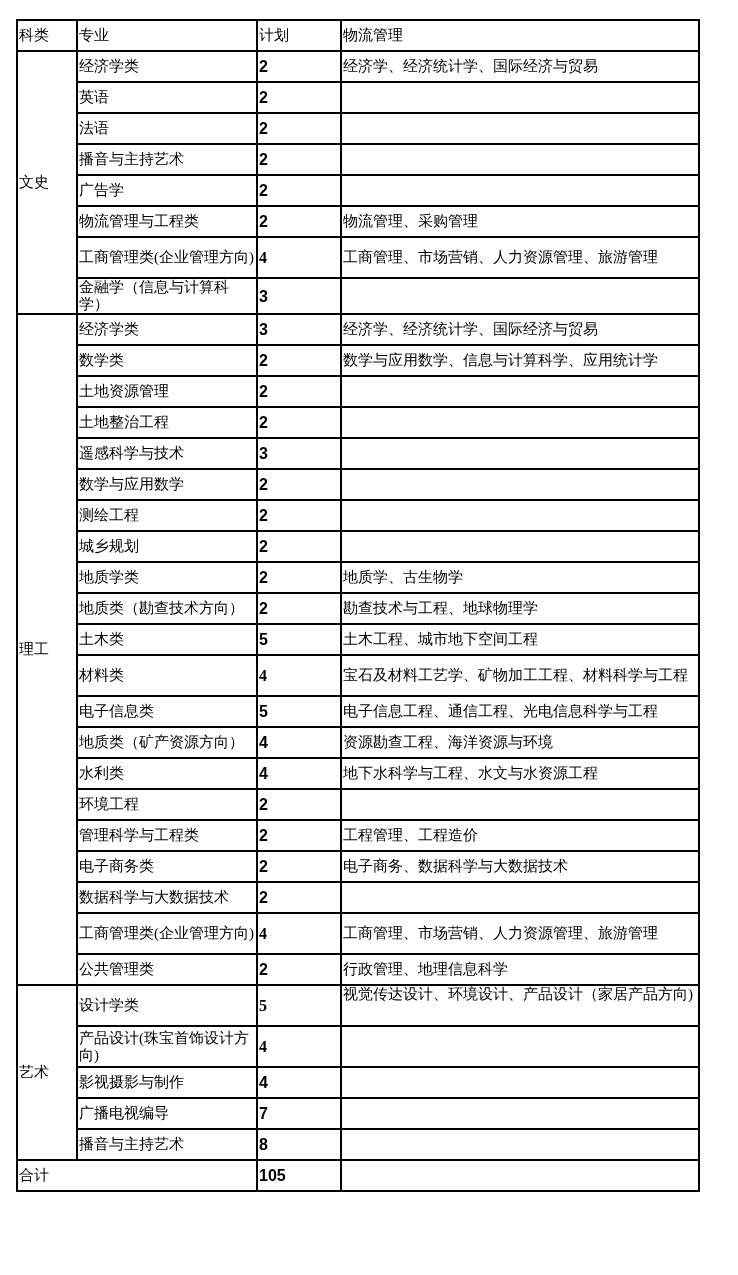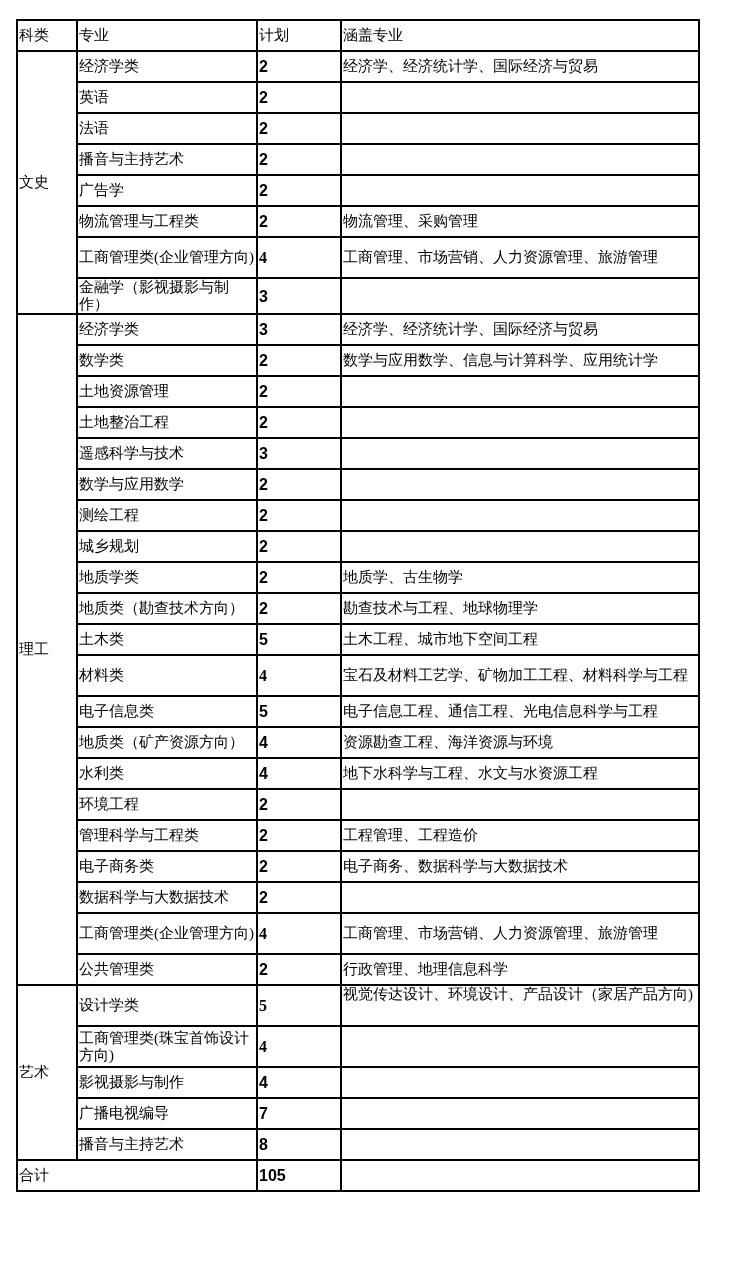--- a/index.html
+++ b/index.html
@@ -23,21 +23,21 @@
       <col class="c1">
       <col class="c2">
       <col class="c3">
       <col class="c4">
     </colgroup>
   <tbody id="tbody">
     <tr class="h1">
       <td>科类</td>
       <td>专业</td>
       <td>计划</td>
-      <td>涵盖专业</td>
+      <td>物流管理</td>
     </tr>
   <tr class="h1">
         <td rowspan="8">文史</td>
         <td>经济学类</td>
         <td class="num">2</td>
         <td>经济学、经济统计学、国际经济与贸易</td>
       </tr>
       <tr class="h1">
         <td>英语</td>
         <td class="num">2</td>
@@ -62,21 +62,21 @@
         <td>物流管理与工程类</td>
         <td class="num">2</td>
         <td>物流管理、采购管理</td>
       </tr>
       <tr class="h2">
         <td>工商管理类(企业管理方向)</td>
         <td class="num">4</td>
         <td>工商管理、市场营销、人力资源管理、旅游管理</td>
       </tr>
       <tr class="h1">
-        <td>金融学（影视摄影与制作）</td>
+        <td>金融学（信息与计算科学）</td>
         <td class="num">3</td>
         <td></td>
       </tr>
       <tr class="h1">
         <td rowspan="21">理工</td>
         <td>经济学类</td>
         <td class="num">3</td>
         <td>经济学、经济统计学、国际经济与贸易</td>
       </tr>
       <tr class="h1">
@@ -179,21 +179,21 @@
         <td class="num">2</td>
         <td>行政管理、地理信息科学</td>
       </tr>
       <tr class="h2">
         <td rowspan="5">艺术</td>
         <td>设计学类</td>
         <td class="num">5</td>
         <td class="top">视觉传达设计、环境设计、产品设计（家居产品方向)</td>
       </tr>
       <tr class="h2">
-        <td>工商管理类(珠宝首饰设计方向)</td>
+        <td>产品设计(珠宝首饰设计方向)</td>
         <td class="num">4</td>
         <td></td>
       </tr>
       <tr class="h1">
         <td>影视摄影与制作</td>
         <td class="num">4</td>
         <td></td>
       </tr>
       <tr class="h1">
         <td>广播电视编导</td>

